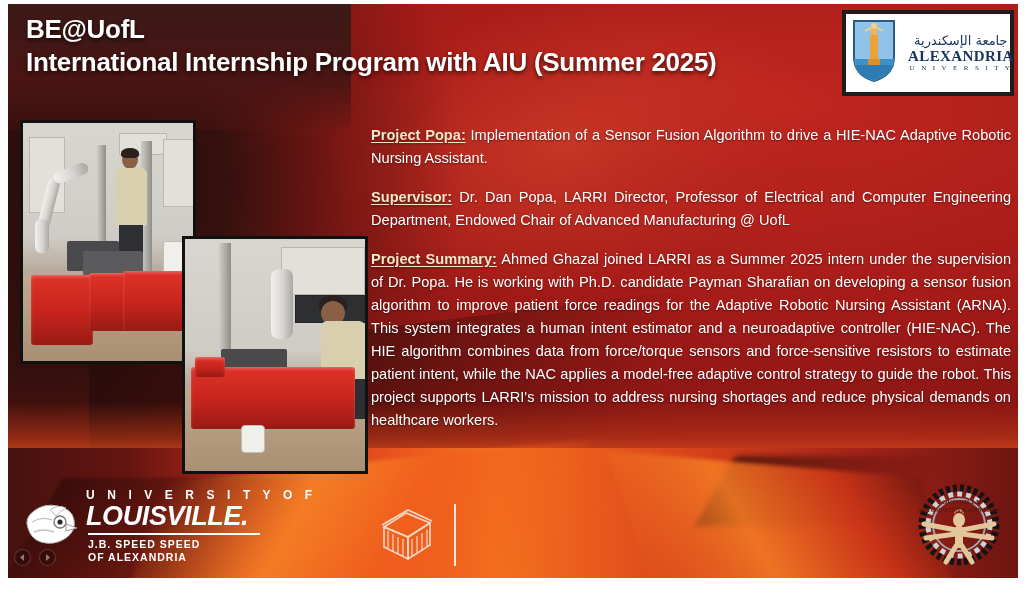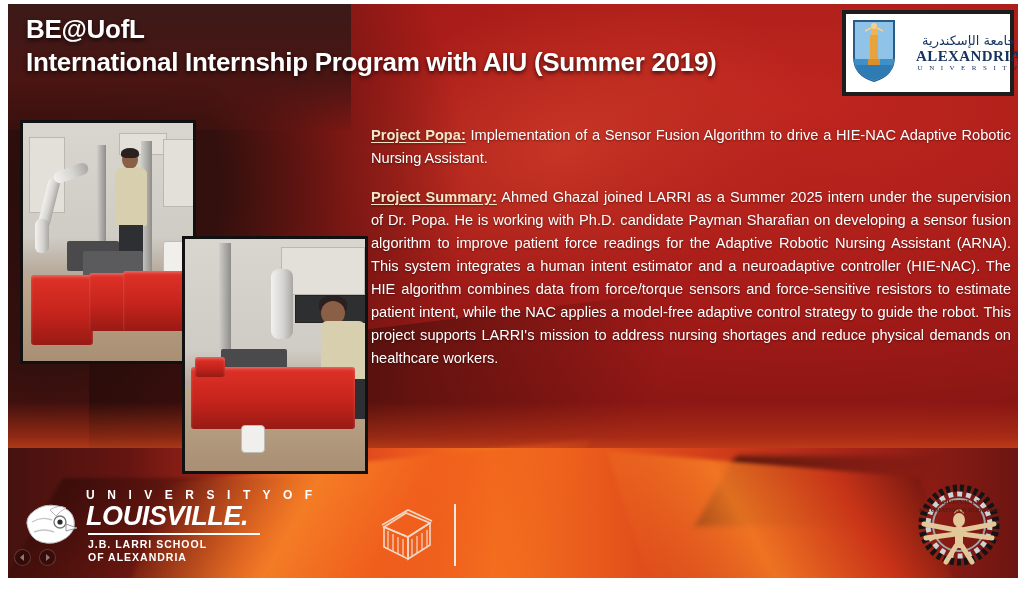--- a/index.html
+++ b/index.html
@@ -132,21 +132,21 @@
   #aiu-logo {
     position: absolute;
     right: 12px; top: 6px;
     width: 172px; height: 86px;
     background: #ffffff;
     border: 4px solid #1d1d1d;
     box-sizing: border-box;
     display: flex;
     align-items: center;
     padding: 4px 6px;
-    gap: 20px;
+    gap: 12px;
   }
   #aiu-logo .shield { flex: 0 0 auto; }
   #aiu-logo .words {
     display: flex;
     flex-direction: column;
     align-items: center;
     justify-content: center;
     flex: 1 1 auto;
   }
   .aiu-arabic {
@@ -362,21 +362,21 @@
   <div class="bg-band">
     <div class="flame-b"></div>
     <div class="flame-a"></div>
     <div class="flame-d"></div>
     <div class="flame-c"></div>
   </div>
 
   <div id="header">
     <div class="title-block">
       <div class="title-line1">BE@UofL</div>
-      <div class="title-line2">International Internship Program with AIU (Summer 2019)</div>
+      <div class="title-line2">International Internship Program with AIU (Summer 2025)</div>
     </div>
 
     <div id="aiu-logo">
       <span class="shield">
         <svg width="44" height="64" viewBox="0 0 44 64">
           <path d="M2 2 H42 V38 Q42 56 22 62 Q2 56 2 38 Z" fill="#8fc4e8" stroke="#2a5b86" stroke-width="2"></path>
           <path d="M2 40 H42 Q42 56 22 62 Q2 56 2 40 Z" fill="#3f8fc9"></path>
           <path d="M4 46 H40 Q40 56 22 61 Q4 56 4 46 Z" fill="#2f7bb4"></path>
           <rect x="18" y="16" width="8" height="26" fill="#e8a33c"></rect>
           <rect x="16" y="40" width="12" height="6" fill="#d98f2b"></rect>
@@ -430,20 +430,23 @@
     <div class="clutter" style="left:36px; top:110px; width:66px; height:32px;"></div>
     <div class="robot-base" style="left:6px; top:128px; width:164px; height:62px;"></div>
     <div class="robot-base" style="left:10px; top:118px; width:30px; height:20px;"></div>
     <div class="cart" style="left:56px; top:186px; width:22px; height:26px; border-radius:4px;"></div>
   </div>
 
   <div id="body-text">
     <p>
       <span class="label">Project Popa:</span><span> Implementation of a Sensor Fusion Algorithm to drive a HIE-NAC Adaptive Robotic Nursing Assistant.</span>
     </p>
+    <p>
+      <span class="label">Supervisor:</span><span> Dr. Dan Popa, LARRI Director, Professor of Electrical and Computer Engineering Department, Endowed Chair of Advanced Manufacturing @ UofL</span>
+    </p>
     <p class="last">
       <span class="label">Project Summary:</span><span> Ahmed Ghazal joined LARRI as a Summer 2025 intern under the supervision of Dr. Popa. He is working with Ph.D. candidate Payman Sharafian on developing a sensor fusion algorithm to improve patient force readings for the Adaptive Robotic Nursing Assistant (ARNA). This system integrates a human intent estimator and a neuroadaptive controller (HIE-NAC). The HIE algorithm combines data from force/torque sensors and force-sensitive resistors to estimate patient intent, while the NAC applies a model-free adaptive control strategy to guide the robot. This project supports LARRI's mission to address nursing shortages and reduce physical demands on healthcare workers.</span>
     </p>
   </div>
 
   <div id="uofl-logo">
     <span>
       <svg width="58" height="52" viewBox="0 0 58 52">
         <path d="M8 30 Q4 20 14 13 Q24 5 38 8 Q52 11 54 22 Q56 33 46 40 Q34 48 21 44 Q11 41 8 30 Z" fill="#ffffff" stroke="#b9b9b9" stroke-width="1"></path>
         <path d="M30 12 Q38 6 46 10 Q40 13 36 18 Z" fill="#ffffff" stroke="#b9b9b9" stroke-width="1"></path>
@@ -451,21 +454,21 @@
         <circle cx="40" cy="24" r="2.6" fill="#2a2a2a"></circle>
         <path d="M46 26 L57 30 L46 33 Z" fill="#ffffff" stroke="#9a9a9a" stroke-width="1"></path>
         <path d="M12 24 Q22 18 32 22" stroke="#c4c4c4" stroke-width="1.4" fill="none"></path>
         <path d="M14 34 Q24 30 34 34" stroke="#c4c4c4" stroke-width="1.4" fill="none"></path>
       </svg>
     </span>
     <span class="uofl-words">
       <span class="uofl-univ" style="display:block;">U N I V E R S I T Y   O F</span>
       <span class="uofl-name" style="display:block;font-style:italic;">LOUISVILLE.</span>
       <span class="uofl-rule" style="display:block;"></span>
-      <span class="uofl-school" style="display:block;">J.B. LARRI SCHOOL</span>
+      <span class="uofl-school" style="display:block;">J.B. SPEED SPEED</span>
       <span class="uofl-school" style="display:block;">OF ALEXANDRIA</span>
     </span>
   </div>
 
   <div id="playback">
     <span class="pb-btn">
       <svg width="7" height="7" viewBox="0 0 7 7">
           <path d="M5 0 L1 3.5 L5 7 Z" fill="#e0e0e0"></path>
         </svg>
     </span>

